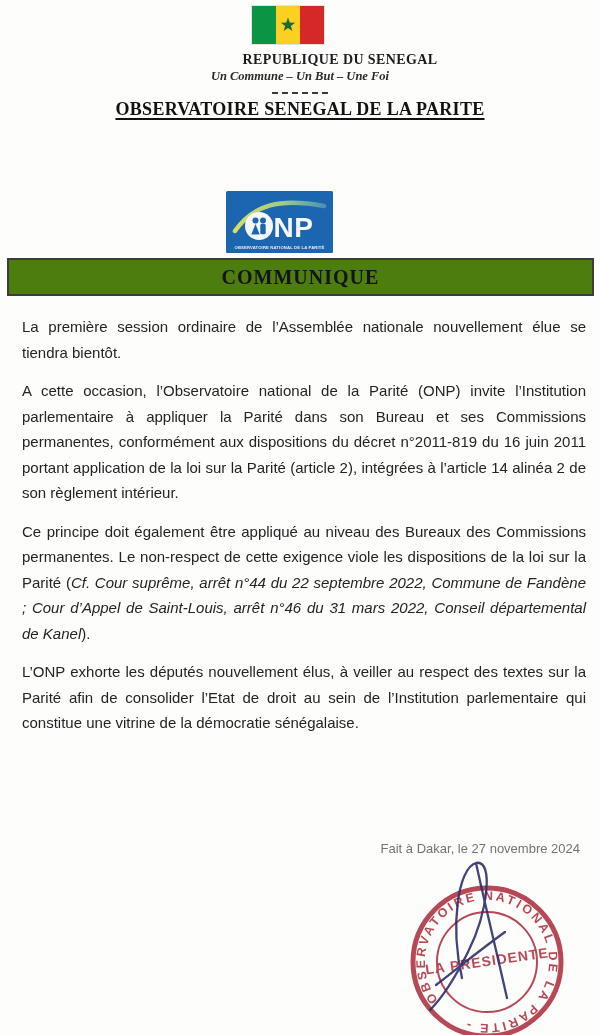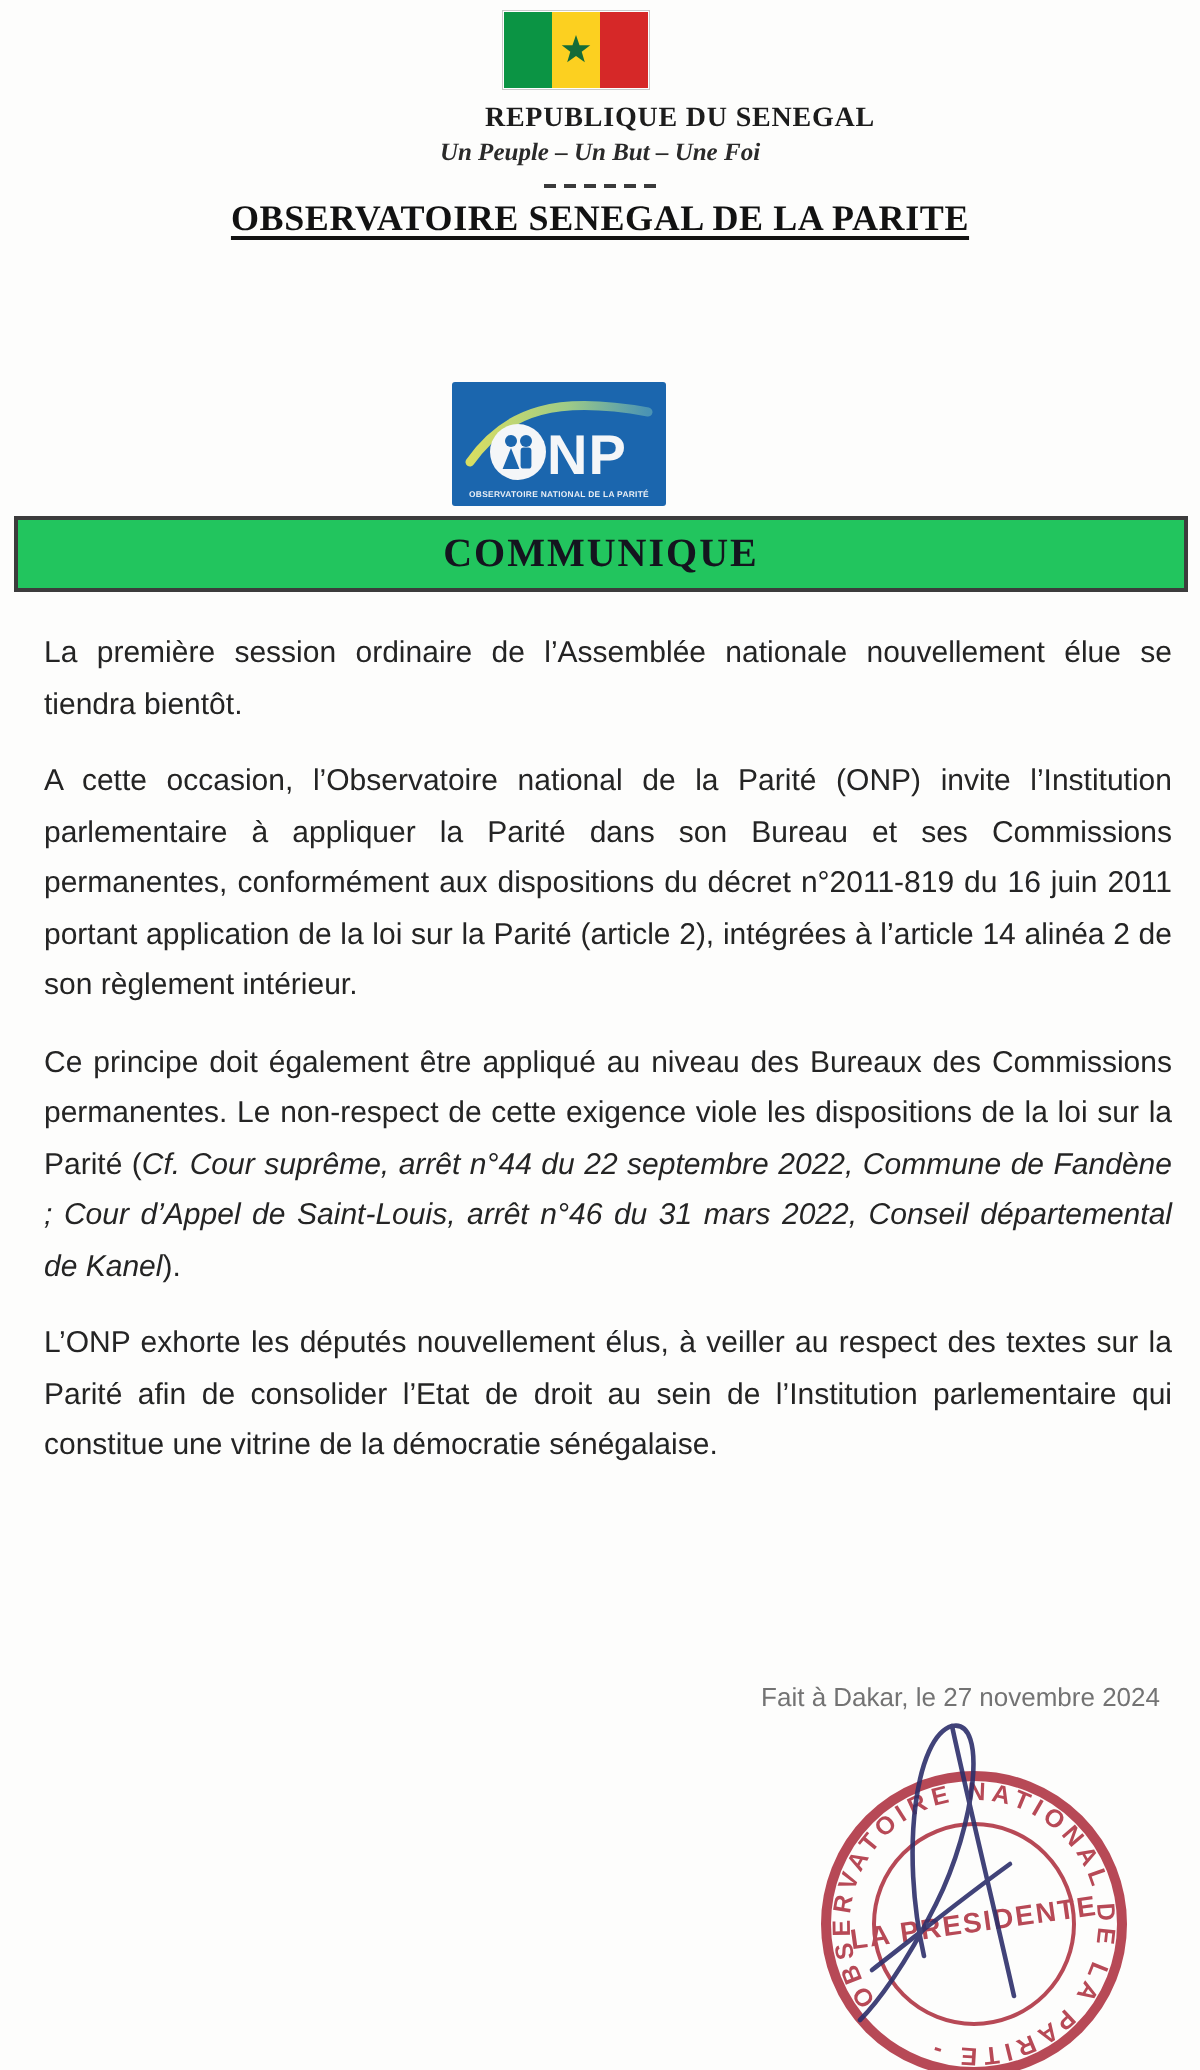--- a/index.html
+++ b/index.html
@@ -27,21 +27,21 @@
   .org-name{
     position:absolute;top:99px;left:0;width:100%;text-align:center;
     font-family:"Liberation Serif",serif;font-weight:bold;
     font-size:18px;letter-spacing:.3px;color:#121212;
     text-decoration:underline;text-underline-offset:3px;text-decoration-thickness:1.5px;
   }
   .logo{position:absolute;top:171px;left:226px;margin-top:20px;}
   
   .title-box{
     position:absolute;top:258px;left:7px;right:6px;height:34px;
-    background:#22c55e;border:2px solid #3c3c3c;
+    background:#4d7c0f;border:2px solid #3c3c3c;
     display:flex;align-items:center;justify-content:center;
   }
   .title-box span{
     font-family:"Liberation Serif",serif;font-weight:bold;
     font-size:20px;letter-spacing:1px;color:#14141e;
   }
   
   .doc-body{
     position:absolute;top:314px;left:10px;right:14px;
     font-size:15px;line-height:25.5px;text-align:justify;color:#242424;
@@ -61,21 +61,21 @@
 
   <svg class="flag" width="74" height="40" viewBox="0 0 74 40">
     <rect x="0" y="0" width="74" height="40" fill="#ffffff" stroke="#c9c9c9" stroke-width="1"></rect>
     <rect x="1" y="1" width="24" height="38" fill="#0b9444"></rect>
     <rect x="25" y="1" width="24" height="38" fill="#fcd020"></rect>
     <rect x="49" y="1" width="24" height="38" fill="#d62828"></rect>
     <polygon fill="#146c38" points="37,12.5 38.76,17.57 44.13,17.68 39.85,20.93 41.41,26.07 37,23 32.59,26.07 34.15,20.93 29.87,17.68 35.24,17.57"></polygon>
   </svg>
 
   <div class="republic">REPUBLIQUE DU SENEGAL</div>
-  <div class="motto">Un Peuple – Un But – Une Foi</div>
+  <div class="motto">Un Commune – Un But – Une Foi</div>
   <div class="motto-sep"></div>
   <div class="org-name">OBSERVATOIRE SENEGAL DE LA PARITE</div>
 
   <div class="logo">
     <svg width="107" height="62" viewBox="0 0 107 62">
       <defs>
         <linearGradient id="arcGrad" x1="0" y1="0" x2="1" y2="0">
           <stop offset="0" stop-color="#d8de62"></stop>
           <stop offset="0.55" stop-color="#9ecb87"></stop>
           <stop offset="1" stop-color="#4a93b4"></stop>

